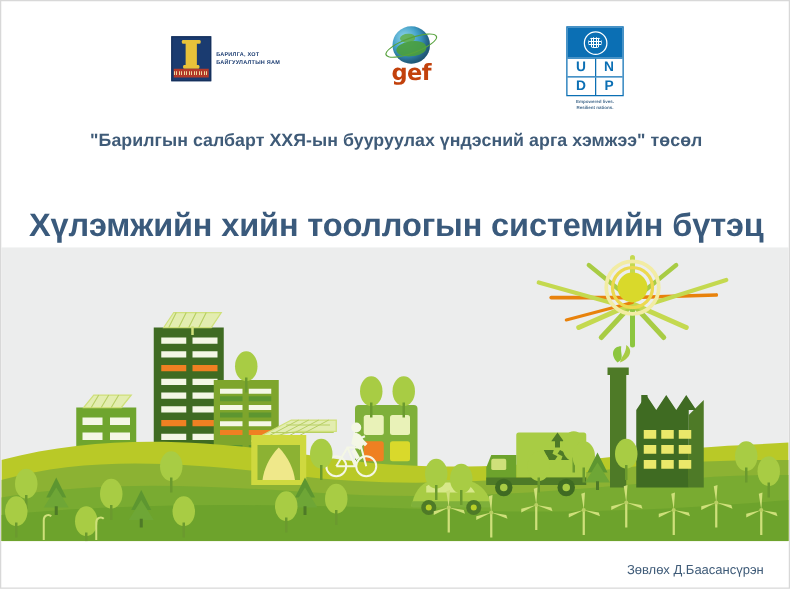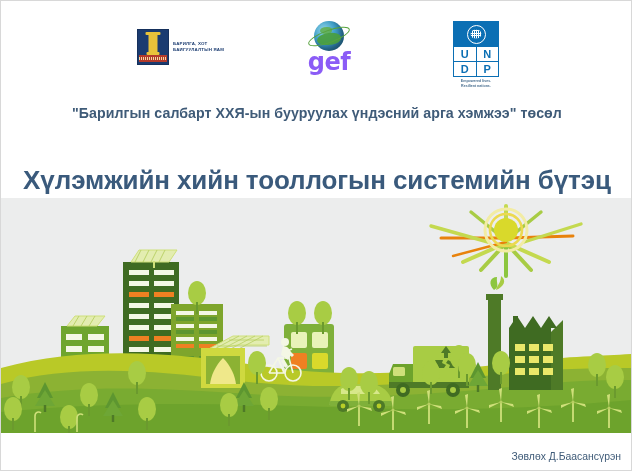--- a/index.html
+++ b/index.html
@@ -76,21 +76,21 @@
     position:absolute;left:6px;top:6px;width:12px;height:7px;
     background:#5fae49;border-radius:60% 40% 50% 50%;opacity:.85;
   }
   .gef-ring{
     position:absolute;left:-7px;top:9px;width:44px;height:13px;
     border:1.6px solid #57a23d;border-radius:50%;
     transform:rotate(-20deg);box-sizing:border-box;
   }
   .gef-word{
     font-family:"DejaVu Sans",sans-serif;
-    font-size:24px;font-weight:bold;color:#8b5cf6;
+    font-size:18px;font-weight:bold;color:#c2410c;
     margin-top:-1px;letter-spacing:-.5px;line-height:1;
   }
 
   
   .logo-undp{left:447px;top:4px;width:56px;text-align:center;}
   .undp-box{
     width:46px;margin:0 auto;border:1.4px solid #0b6fb4;box-sizing:border-box;
     background:#fff;
   }
   .undp-emblem{
@@ -138,21 +138,21 @@
 
   
   .illus{
     position:absolute;left:0;top:197px;width:630px;height:235px;
     background:#eceded;overflow:hidden;
   }
   .illus svg{display:block;}
 
   
   .footer{
-    position:absolute;right:10px;bottom:6px;text-align:right;
+    position:absolute;right:20px;bottom:6px;text-align:right;
     color:#3f5b78;font-size:10.4px;line-height:1.45;
   }
 </style>
 </head>
 <body>
 
 <div class="slide">
 
   <div class="logo-strip">
 

